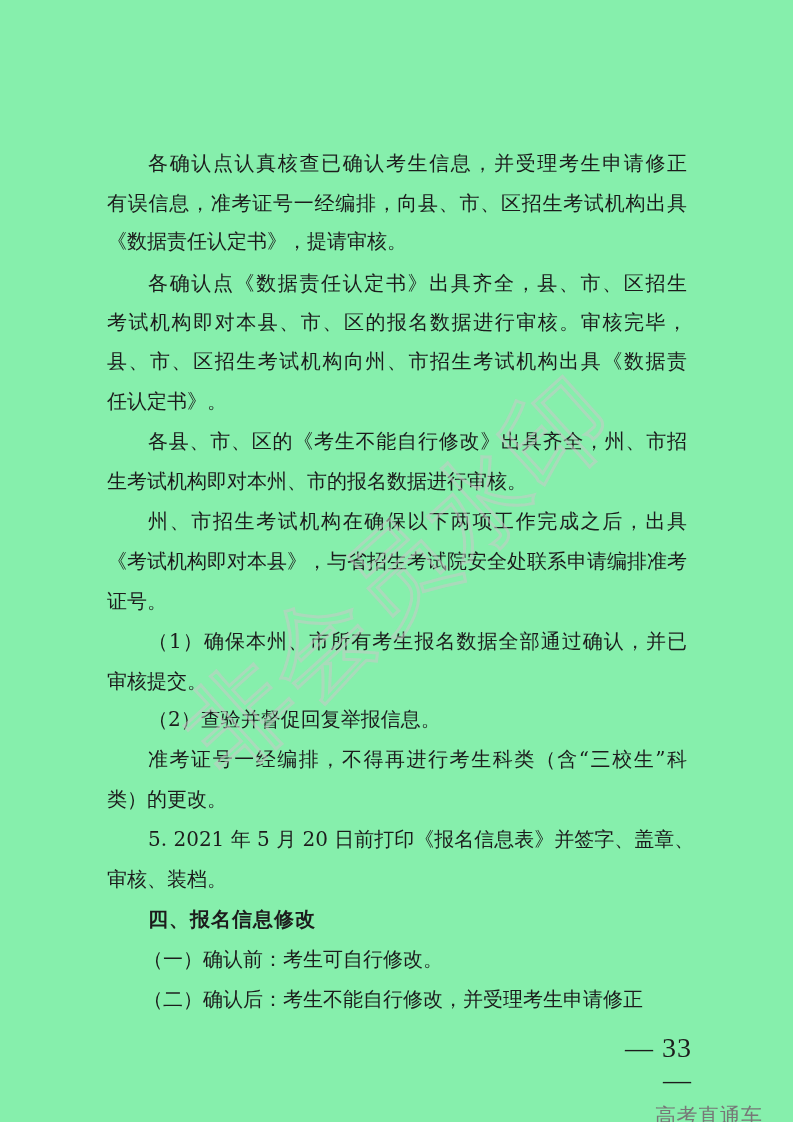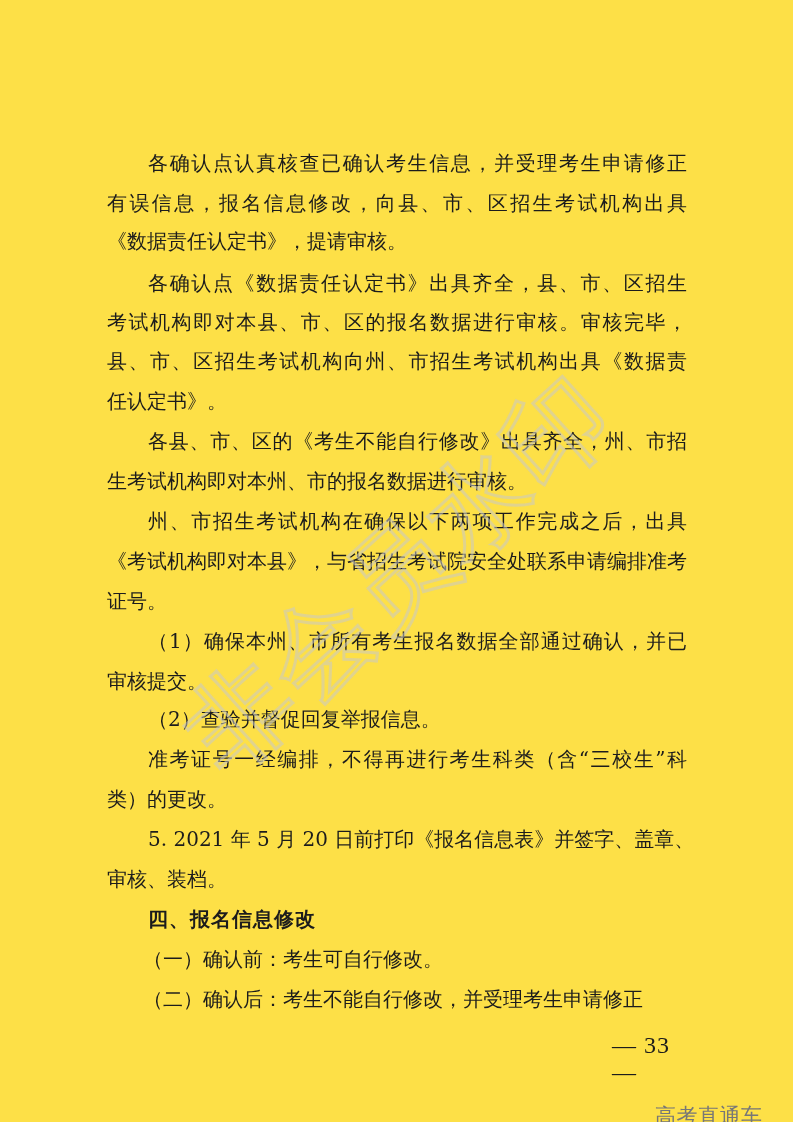--- a/index.html
+++ b/index.html
@@ -13,21 +13,21 @@
       position: relative;
       overflow: hidden;
       font-family: "DejaVu Serif", "Liberation Serif", serif;
       color: #1c1c1c;
     }
     .page {
       position: absolute;
       left: 0; top: 0;
       width: 793px;
       height: 1122px;
-      background: #fde047;
+      background: #86efac;
     }
     .line {
       position: absolute;
       left: 107px;
       width: 580px;
       height: 30px;
       line-height: 30px;
       font-size: 20px;
       white-space: nowrap;
       text-align: justify;
@@ -43,23 +43,23 @@
       letter-spacing: 1px;
     }
     .line .lbl {
       font-family: "DejaVu Sans", "Liberation Sans", sans-serif;
     }
     .page-number {
       position: absolute;
       left: 612px;
       top: 1032px;
       width: 80px;
-      text-align: left;
+      text-align: right;
       font-family: "Liberation Serif", "DejaVu Serif", serif;
-      font-size: 24px;
+      font-size: 28px;
       color: #1c1c1c;
       letter-spacing: 1px;
     }
     .footer-brand {
       position: absolute;
       left: 655px;
       top: 1068px;
       font-family: "DejaVu Sans", "Liberation Sans", sans-serif;
       font-size: 21px;
       color: #777777;
@@ -83,21 +83,21 @@
       text-align: center;
     }
   </style>
 </head>
 <body>
 
 <div class="page">
 
   <div id="body-lines">
     <div class="line indent" style="top:148px">各确认点认真核查已确认考生信息，并受理考生申请修正</div>
-    <div class="line" style="top:188px">有误信息，报名信息修改，向县、市、区招生考试机构出具</div>
+    <div class="line" style="top:188px">有误信息，准考证号一经编排，向县、市、区招生考试机构出具</div>
     <div class="line short" style="top:226px">《数据责任认定书》，提请审核。</div>
     <div class="line indent" style="top:268px">各确认点《数据责任认定书》出具齐全，县、市、区招生</div>
     <div class="line" style="top:307px">考试机构即对本县、市、区的报名数据进行审核。审核完毕，</div>
     <div class="line" style="top:346px">县、市、区招生考试机构向州、市招生考试机构出具《数据责</div>
     <div class="line short" style="top:386px">任认定书》。</div>
     <div class="line indent" style="top:426px">各县、市、区的《考生不能自行修改》出具齐全，州、市招</div>
     <div class="line short" style="top:466px">生考试机构即对本州、市的报名数据进行审核。</div>
     <div class="line indent" style="top:506px">州、市招生考试机构在确保以下两项工作完成之后，出具</div>
     <div class="line" style="top:546px">《考试机构即对本县》，与省招生考试院安全处联系申请编排准考</div>
     <div class="line short" style="top:586px">证号。</div>

